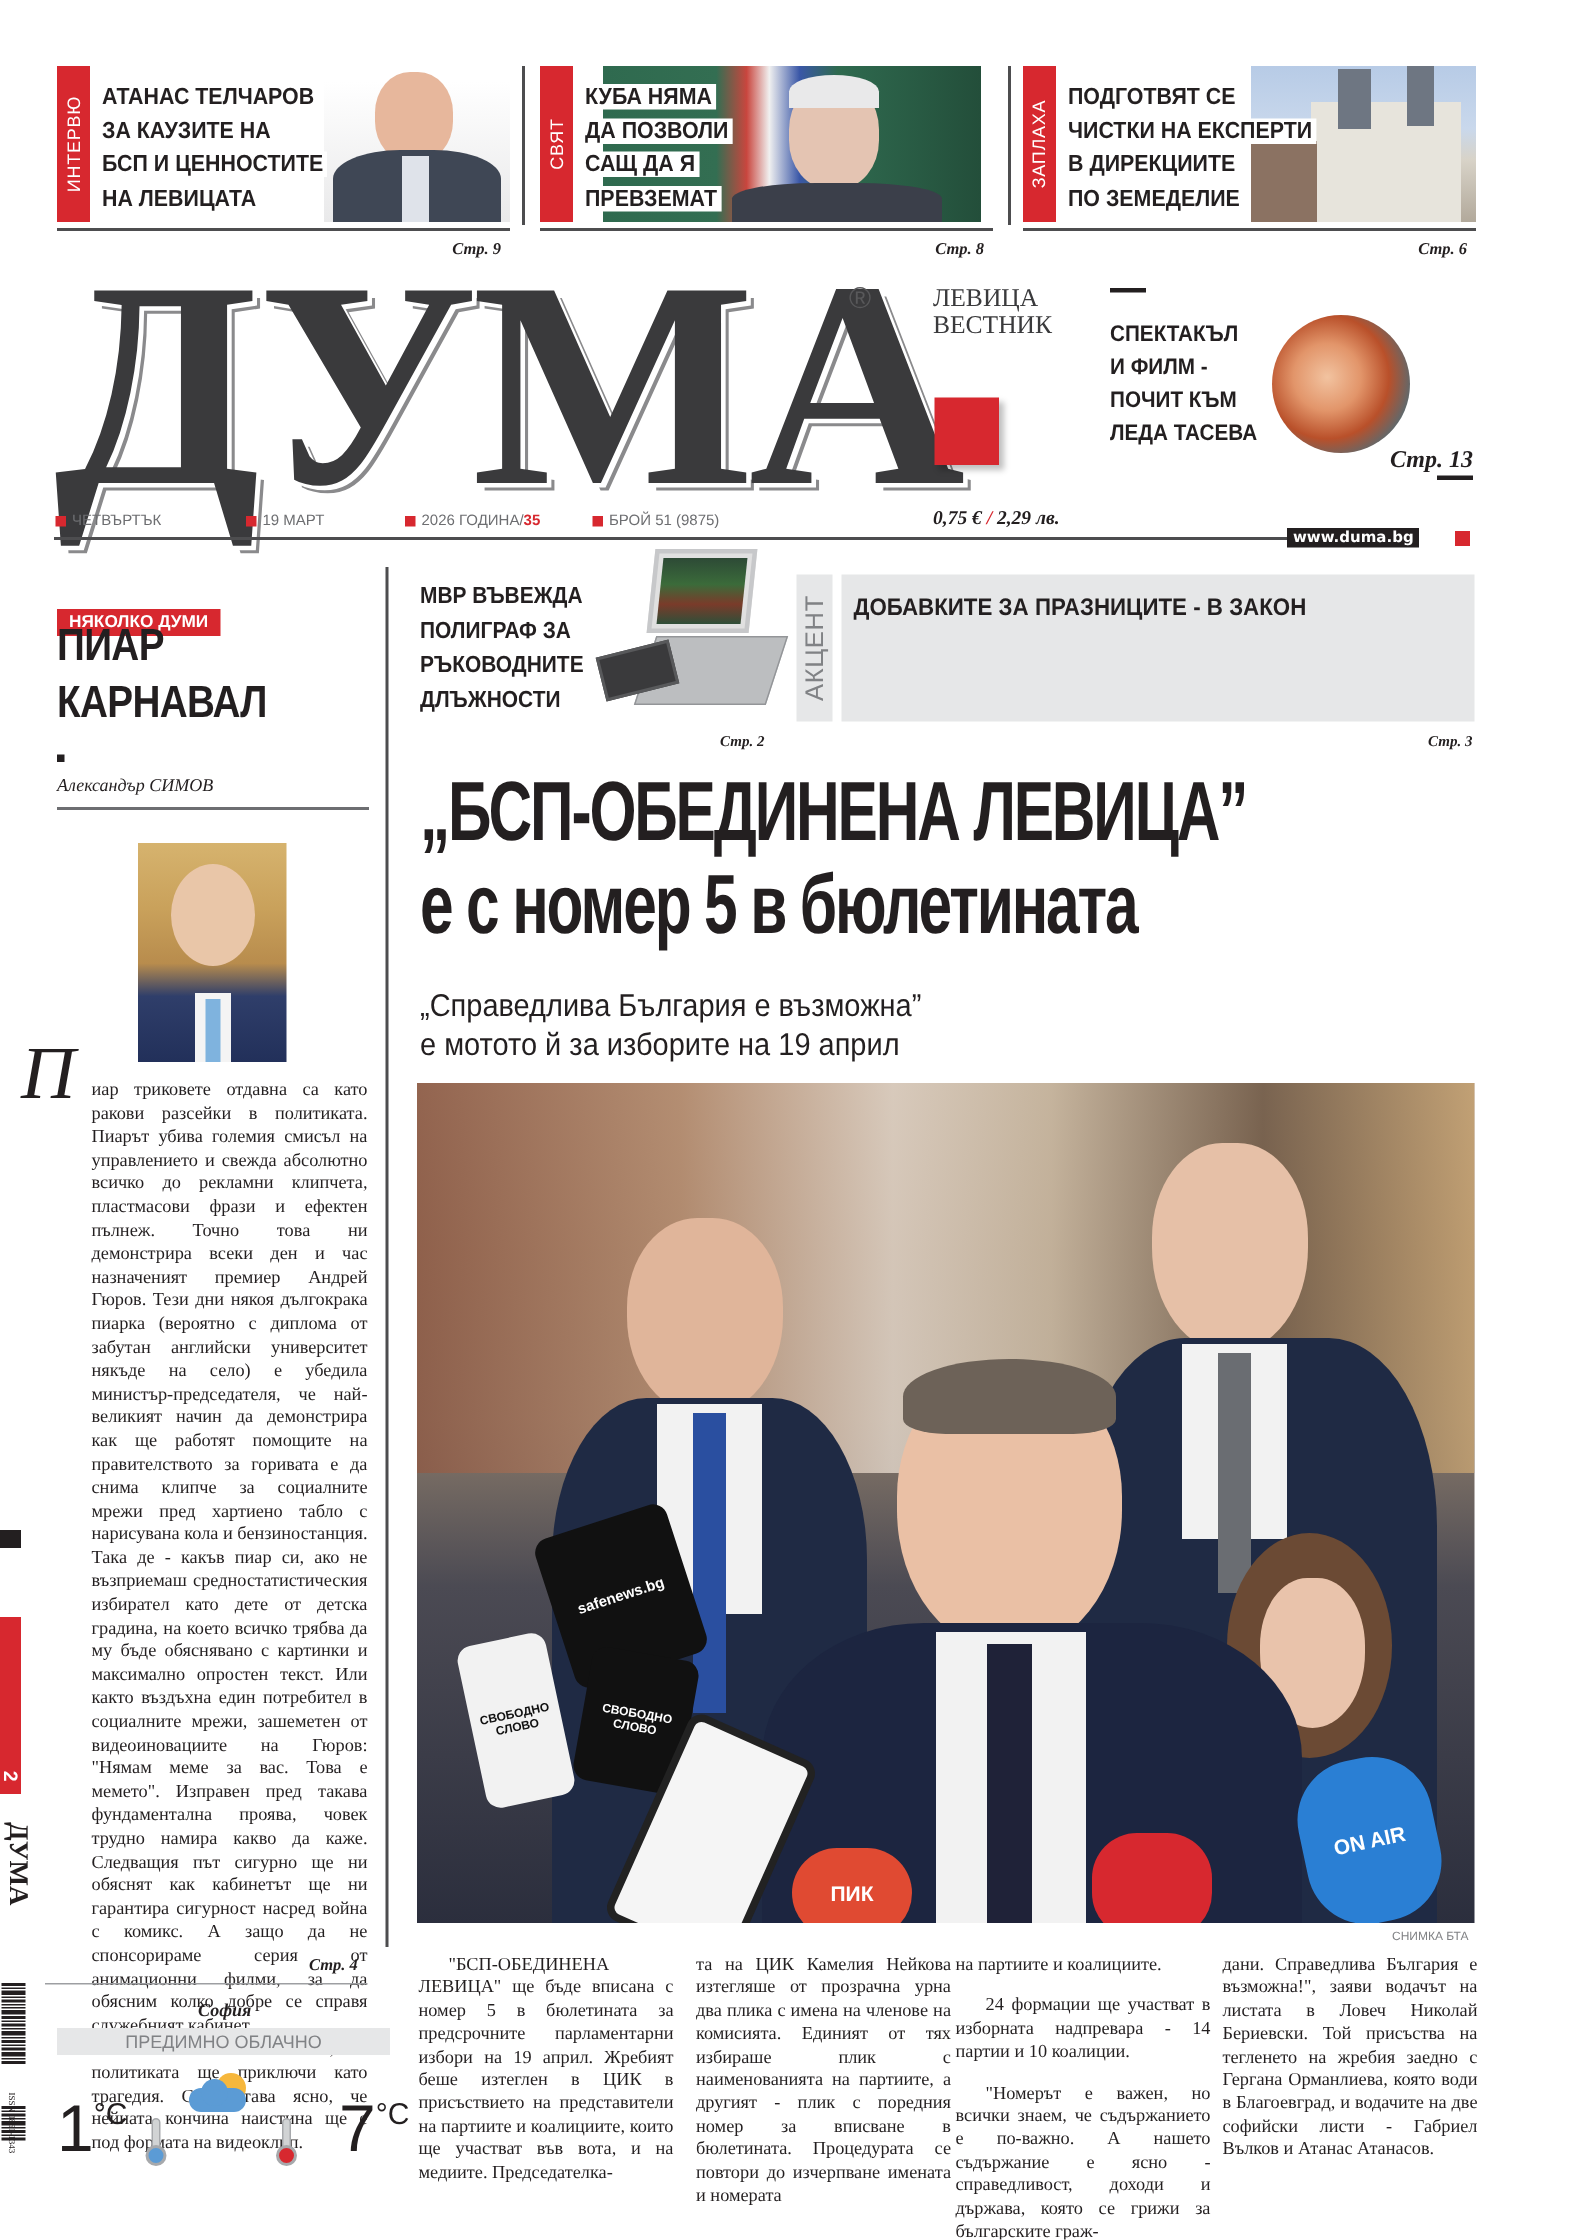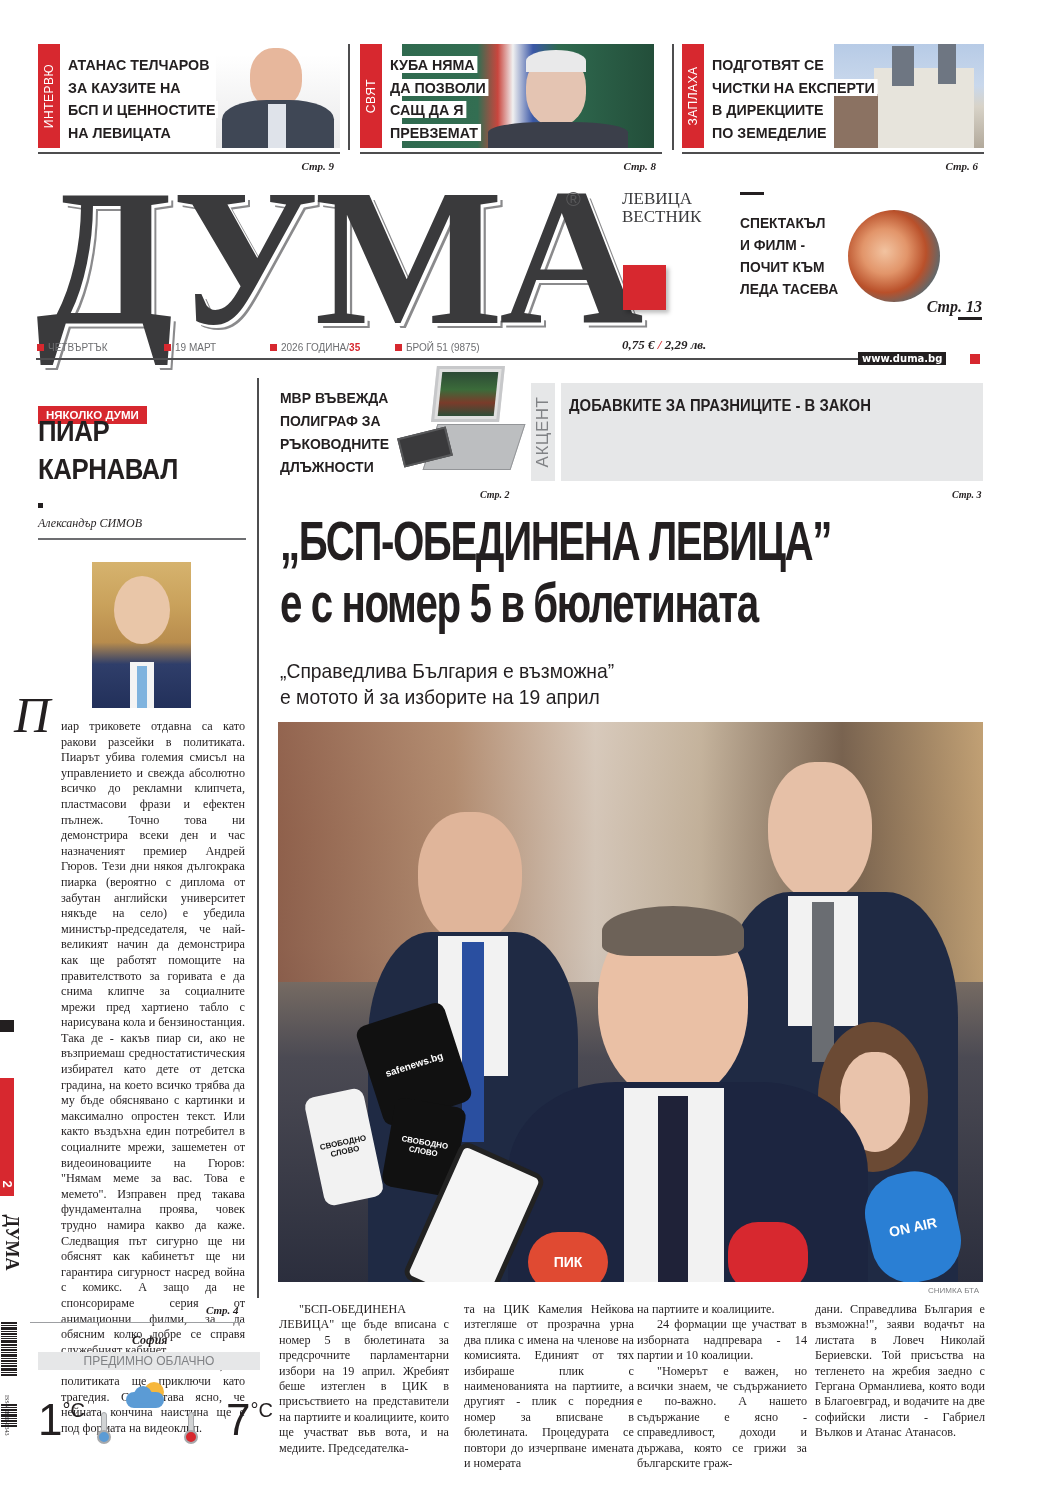--- a/index.html
+++ b/index.html
@@ -166,21 +166,21 @@
   .main-photo .bg-blur { position: absolute; left: 0; top: 0; width: 705px; height: 260px; background: linear-gradient(90deg, #8d5b47 0%, #b48c70 25%, #ded2c6 45%, #c8b8a2 60%, #6f5a48 80%, #c4a273 100%); opacity: 0.85; }
   .person { position: absolute; }
   .person .face { position: absolute; border-radius: 45% 45% 50% 50%; background: #e0b59a; }
   .person .suit { position: absolute; border-radius: 30% 30% 0 0; background: #1f2a44; }
   .person .shirt { position: absolute; background: #f2f2f2; }
   .person .tie { position: absolute; background: #2a4fa0; }
   .mic { position: absolute; border-radius: 10px; display: flex; align-items: center; justify-content: center; font-family: "Liberation Sans", sans-serif; font-weight: bold; color: #fff; }
   .photo-credit { position: absolute; left: 928px; top: 1286px; font-family: "Liberation Sans", sans-serif; font-size: 8px; color: #808285; }
 
   .article { position: absolute; top: 1302px; width: 170px; font-size: 12.2px; line-height: 15.4px; text-align: justify; color: #231f20; }
-  .article p + p { text-indent: 20px; }
+  .article p + p { text-indent: 20px; margin-top: 12px; }
   .article p.indent { text-indent: 20px; }
 </style>
 </head>
 <body>
 
 <div class="teaser" style="left:38px; width:302px;">
   <div class="tag">
       <span>ИНТЕРВЮ</span>
     </div>
   <div class="photo" style="left:178px; width:124px; background: linear-gradient(180deg,#ffffff 0%,#ffffff 10%,#e9e9ea 100%);">

